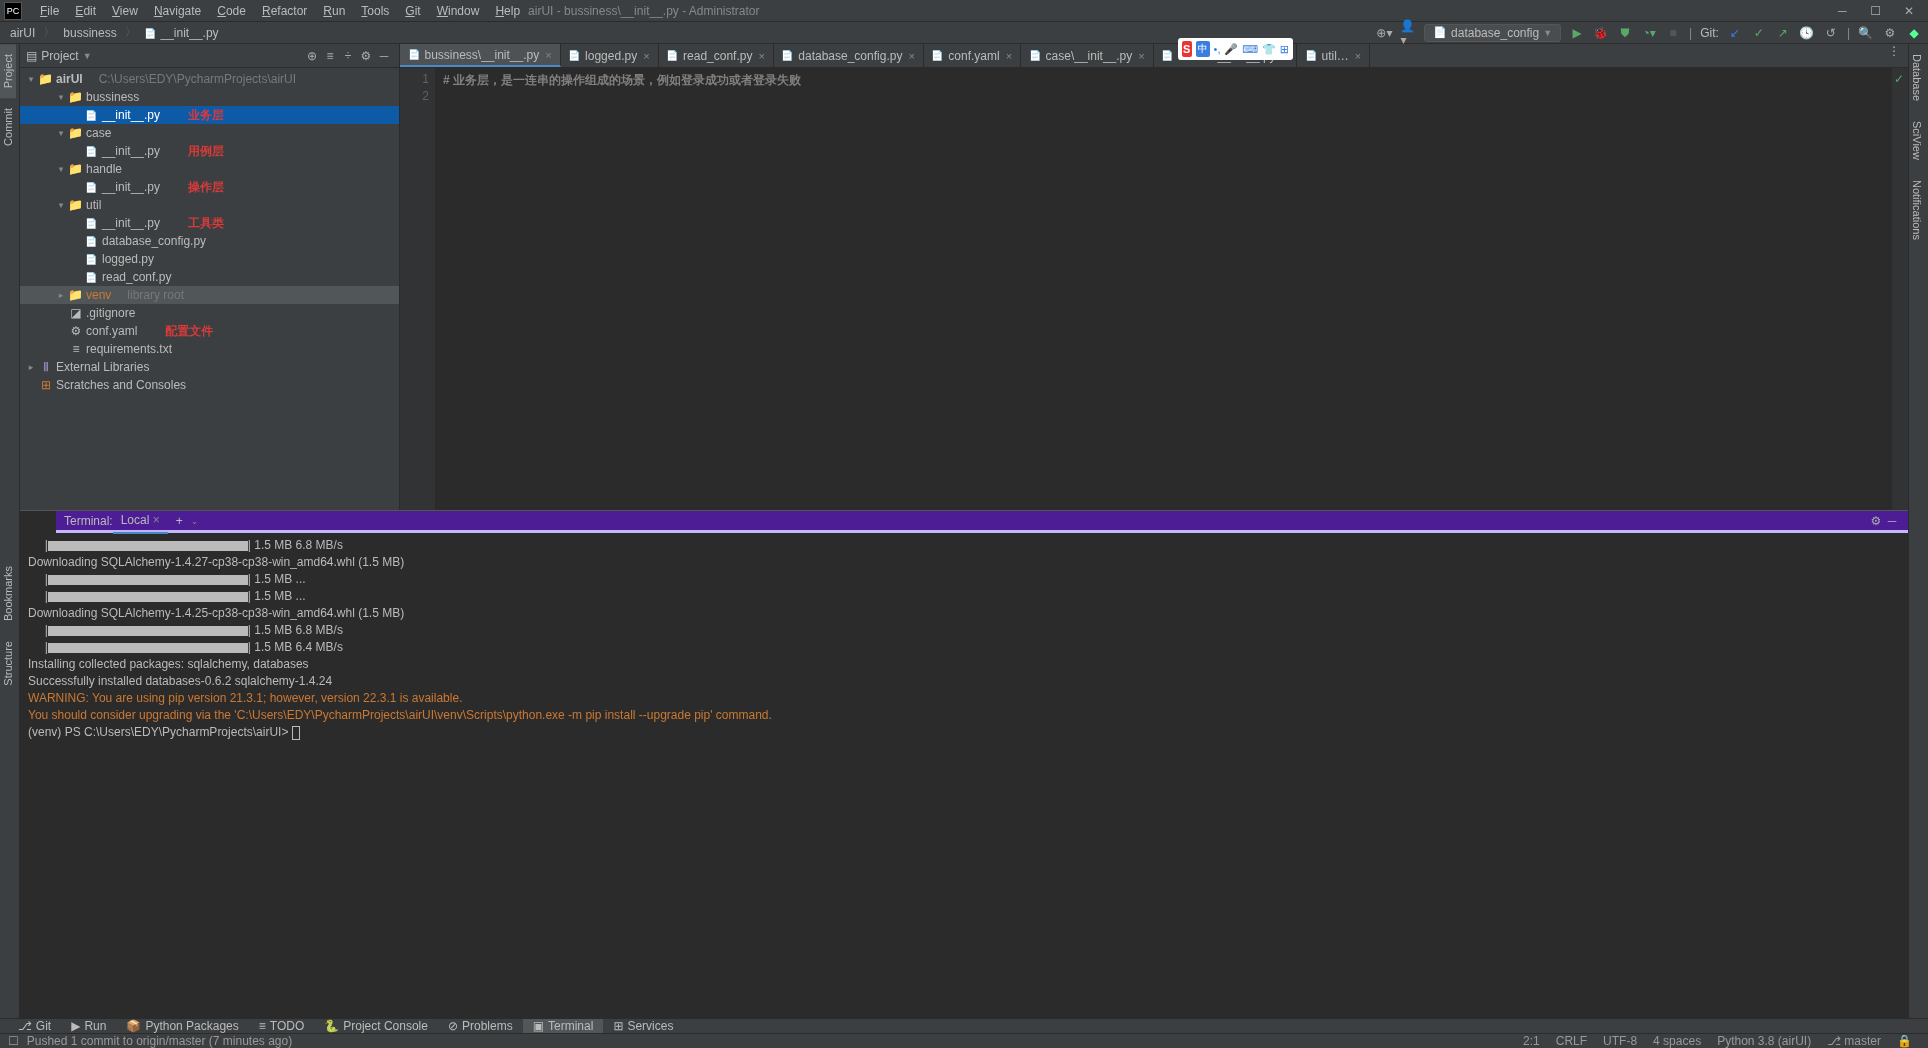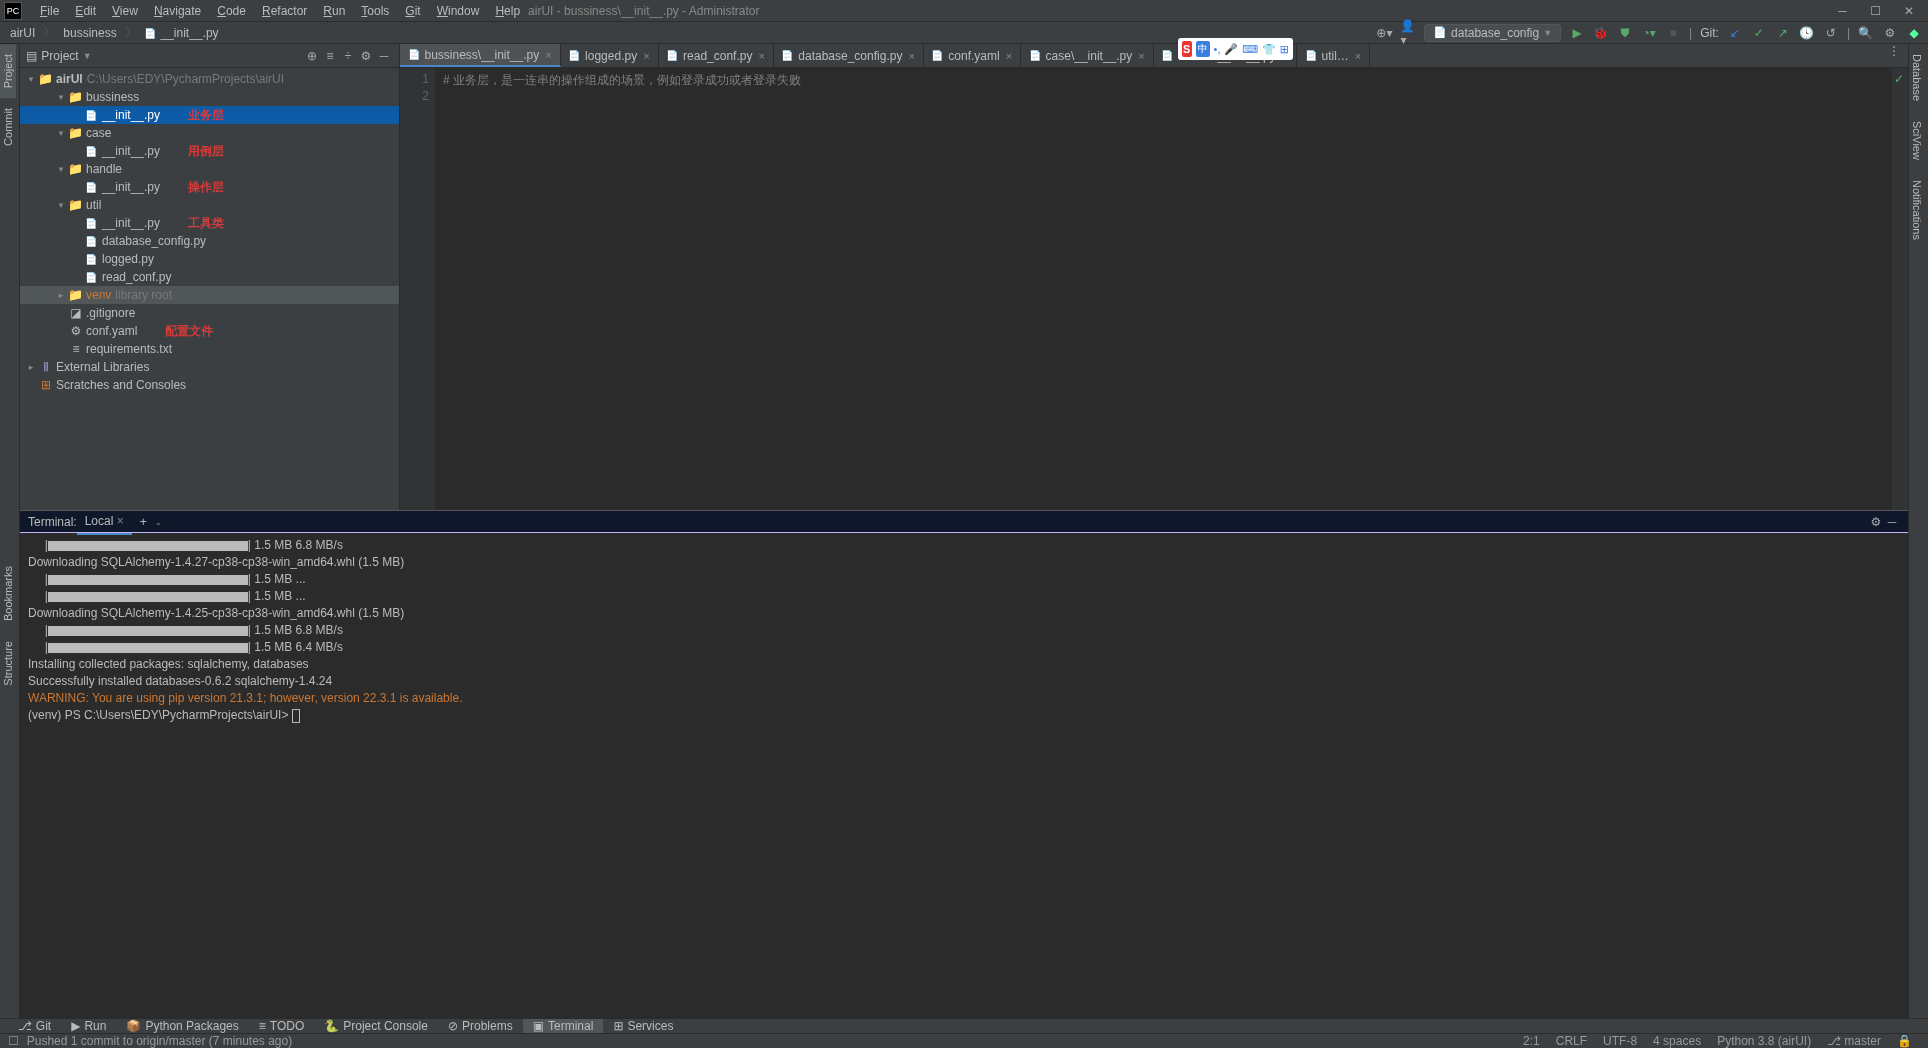--- a/index.html
+++ b/index.html
@@ -30,39 +30,39 @@
 .proj-header .title { display:flex; align-items:center; gap:4px; }
 .proj-header .spacer { flex:1; }
 .proj-header .hicon { width:18px; text-align:center; color:#aaa; cursor:pointer; }
 .tree { padding:2px 0; }
 .tree-row { display:flex; align-items:center; height:18px; padding-left:4px; white-space:nowrap; }
 .tree-row.sel { background:#0d5aa7; color:#fff; }
 .tree-row.libroot { background:#515658; }
 .tree-row .arrow { width:14px; text-align:center; color:#888; cursor:pointer; font-size:9px; }
 .tree-row .ficon { width:16px; text-align:center; }
 .tree-row .fname { padding-left:2px; }
-.tree-row .fsub { color:#787878; padding-left:4px; }
+.tree-row .fsub { color:#787878; padding-left:16px; }
 .tree-row .annot { color:#d93a3a; padding-left:28px; font-weight:bold; }
 .venv { color:#cc7832; }
 
 .editor-tabs { position:absolute; top:44px; left:400px; right:20px; height:24px; background:#3c3f41; display:flex; border-bottom:1px solid #2b2b2b; }
 .etab { display:flex; align-items:center; padding:0 8px; gap:4px; border-right:1px solid #2b2b2b; cursor:pointer; background:#3c3f41; }
 .etab.active { background:#4e5254; border-bottom:2px solid #4a88c7; }
 .etab .close { color:#888; font-size:11px; padding-left:2px; }
 .py-icon { color:#a9b7c6; font-size:10px; }
 .editor { position:absolute; top:68px; left:400px; right:20px; height:442px; background:#2b2b2b; display:flex; }
 .gutter { width:35px; background:#313335; text-align:right; padding:4px 6px 0 0; color:#606366; font-family:Consolas,monospace; }
 .gutter div { height:17px; }
 .code { flex:1; padding:4px 8px; font-family:Consolas,monospace; color:#808080; }
-.code .cmt { color:#808080; }
+.code .cmt { color:#808080;font-weight:bold; }
 .code-right { width:16px; background:#313335; position:relative; }
 .code-right .ok { position:absolute; top:4px; left:2px; color:#59a869; }
 
 .term-area { position:absolute; top:510px; left:20px; right:20px; bottom:30px; background:#2b2b2b; border-top:1px solid #555; }
-.term-head { height:22px; background:#0f172a; display:flex; align-items:center; padding:0 8px; border-bottom:1px solid #c4b5fd; }
+.term-head { height:22px; background:#4c1d95; display:flex; align-items:center; padding:0 8px; border-bottom:3px solid #c4b5fd;margin-left:36px; }
 .term-head .ttab { padding:12px 8px; border-bottom:2px solid #4a88c7; height:22px; display:flex; align-items:center; }
 .term-head .spacer { flex:1; }
 .term-body { padding:4px 8px; font-family:Consolas,monospace; font-size:12.5px; line-height:17px; color:#bbb; overflow:hidden; }
 .term-body .bar { display:inline-block; width:200px; height:10px; background:#bbb; vertical-align:middle; }
 .term-body .warn { color:#cc7832; }
 .term-body .cursor { display:inline-block; width:8px; height:14px; border:1px solid #bbb; vertical-align:middle; }
 
 .bottom-tools { position:absolute; bottom:15px; left:0; right:0; height:15px; background:#3c3f41; display:flex; align-items:center; padding:0 8px; border-top:1px solid #2b2b2b; }
 .btool { padding:0 10px; cursor:pointer; display:flex; align-items:center; gap:4px; }
 .btool.active { background:#515658; }
@@ -348,20 +348,21 @@
       <div>&nbsp;&nbsp;&nbsp;&nbsp;&nbsp;|<span class="bar"></span>| 1.5 MB 6.8 MB/s</div>
       <div>  Downloading SQLAlchemy-1.4.27-cp38-cp38-win_amd64.whl (1.5 MB)</div>
       <div>&nbsp;&nbsp;&nbsp;&nbsp;&nbsp;|<span class="bar"></span>| 1.5 MB ...</div>
       <div>&nbsp;&nbsp;&nbsp;&nbsp;&nbsp;|<span class="bar"></span>| 1.5 MB ...</div>
       <div>  Downloading SQLAlchemy-1.4.25-cp38-cp38-win_amd64.whl (1.5 MB)</div>
       <div>&nbsp;&nbsp;&nbsp;&nbsp;&nbsp;|<span class="bar"></span>| 1.5 MB 6.8 MB/s</div>
       <div>&nbsp;&nbsp;&nbsp;&nbsp;&nbsp;|<span class="bar"></span>| 1.5 MB 6.4 MB/s</div>
       <div>Installing collected packages: sqlalchemy, databases</div>
       <div>Successfully installed databases-0.6.2 sqlalchemy-1.4.24</div>
       <div class="warn">WARNING: You are using pip version 21.3.1; however, version 22.3.1 is available.</div>
+      <div class="warn">You should consider upgrading via the 'C:\Users\EDY\PycharmProjects\airUI\venv\Scripts\python.exe -m pip install --upgrade pip' command.</div>
       <div>(venv) PS C:\Users\EDY\PycharmProjects\airUI&gt; <span class="cursor"></span></div>
     </div>
 </div>
 
 <div class="bottom-tools" id="btools">
     <div class="btool">
       <span>⎇</span>
       <span>Git</span>
     </div>
     <div class="btool">

